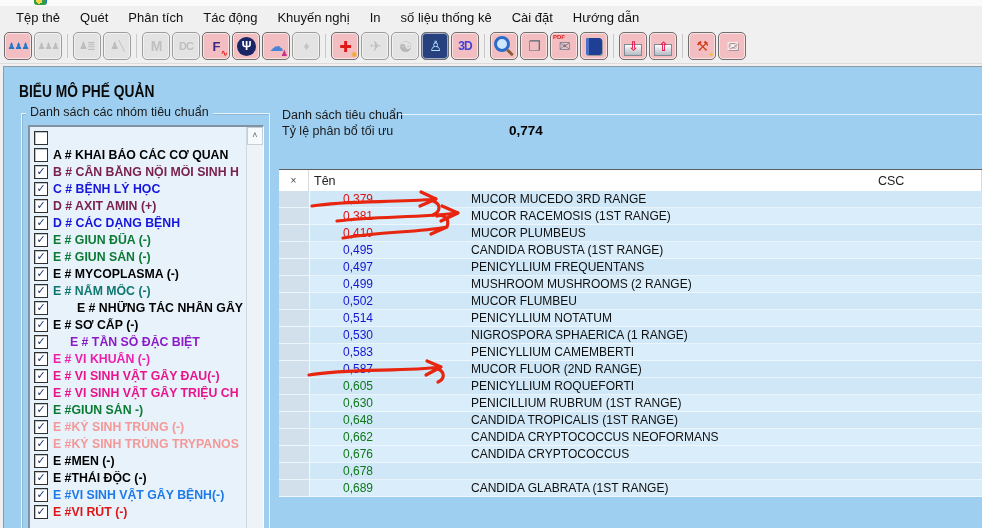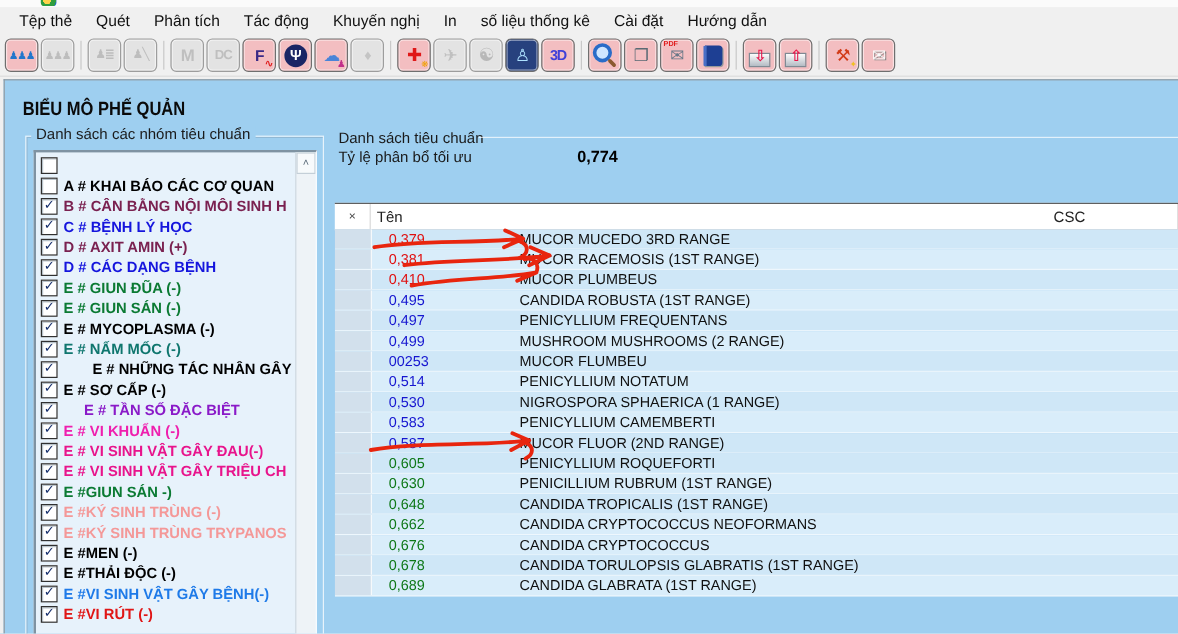--- a/index.html
+++ b/index.html
@@ -56,32 +56,32 @@
       color:#17306e;font-weight:bold;}
   .llab{font-size:12.3px;font-weight:bold;white-space:nowrap;overflow:hidden;}
   #lscroll{position:absolute;right:0;top:0;width:16px;bottom:0;background:#eef3f7;
       border-left:1px solid #cdd8e0;display:flex;flex-direction:column;justify-content:space-between;}
   .sbtn{height:16px;background:#f7fafc;border:1px solid #c4cfd8;font-size:9px;line-height:14px;
       text-align:center;color:#5a6a78;}
   
   #rlistlabel{position:absolute;left:278px;top:41px;font-size:12.5px;color:#1a1a1a;}
   #rline{position:absolute;left:395px;top:47px;right:0;height:1px;background:rgba(255,255,255,.7);}
   #ratiolabel{position:absolute;left:278px;top:57px;font-size:12.5px;color:#1a1a1a;}
-  #ratiovalue{position:absolute;left:477px;top:56px;font-size:13.5px;font-weight:bold;color:#000;}
+  #ratiovalue{position:absolute;left:505px;top:56px;font-size:13.5px;font-weight:bold;color:#000;}
   
   #thead{position:absolute;left:275px;top:102px;right:0;height:21px;background:#fff;
          border-top:1px solid #5f5f5f;border-bottom:1px solid #c3c3c3;display:flex;align-items:center;}
   .hc{font-size:12.5px;color:#222;border-right:1px solid #d9d9d9;height:100%;
       display:flex;align-items:center;box-sizing:border-box;}
   .hc.c0{width:30px;justify-content:center;font-size:10px;color:#444;}
   .hc.c1{width:118px;padding-left:14px;}
   .hc.c2{flex:1;padding-left:5px;border-right:none;}
   #tbody{position:absolute;left:275px;top:124px;right:0;bottom:0;overflow:hidden;}
   .trow{display:flex;height:17px;background:#cfe7f7;border-bottom:1px solid rgba(255,255,255,.55);
-        box-sizing:border-box;align-items:center;}
+        box-sizing:border-box;align-items:center;gap:19px;}
   .trow.alt{background:#d9edfa;}
   .c-x{width:30px;align-self:stretch;background:#d2e0ec;border-right:1px solid rgba(255,255,255,.8);flex:none;}
   .c-csc{width:118px;padding-left:14px;font-size:12px;flex:none;box-sizing:border-box;}
   .c-name{flex:1;padding-left:5px;font-size:12px;color:#101010;white-space:nowrap;overflow:hidden;}
   
   #ann{position:absolute;left:0;top:0;width:982px;height:528px;pointer-events:none;z-index:9;}
   #ann path{stroke:#e8250e;stroke-width:3.2;fill:none;stroke-linecap:round;stroke-linejoin:round;}
 </style>
 </head>
 <body>
@@ -331,21 +331,21 @@
         <div class="c-csc" style="color: rgb(22, 22, 208);">0,497</div>
         <div class="c-name">PENICYLLIUM FREQUENTANS</div>
       </div>
       <div class="trow dz alt">
         <div class="c-x"></div>
         <div class="c-csc" style="color: rgb(22, 22, 208);">0,499</div>
         <div class="c-name">MUSHROOM MUSHROOMS (2 RANGE)</div>
       </div>
       <div class="trow dz">
         <div class="c-x"></div>
-        <div class="c-csc" style="color: rgb(22, 22, 208);">00253</div>
+        <div class="c-csc" style="color: rgb(22, 22, 208);">0,502</div>
         <div class="c-name">MUCOR FLUMBEU</div>
       </div>
       <div class="trow dz alt">
         <div class="c-x"></div>
         <div class="c-csc" style="color: rgb(22, 22, 208);">0,514</div>
         <div class="c-name">PENICYLLIUM  NOTATUM</div>
       </div>
       <div class="trow dz">
         <div class="c-x"></div>
         <div class="c-csc" style="color: rgb(22, 22, 208);">0,530</div>
@@ -382,21 +382,20 @@
         <div class="c-name">CANDIDA CRYPTOCOCCUS  NEOFORMANS</div>
       </div>
       <div class="trow dz alt">
         <div class="c-x"></div>
         <div class="c-csc" style="color: rgb(14, 120, 24);">0,676</div>
         <div class="c-name">CANDIDA CRYPTOCOCCUS</div>
       </div>
       <div class="trow dz">
         <div class="c-x"></div>
         <div class="c-csc" style="color: rgb(14, 120, 24);">0,678</div>
-        <div class="c-name">CANDIDA TORULOPSIS GLABRATIS (1ST RANGE)</div>
       </div>
       <div class="trow dz alt">
         <div class="c-x"></div>
         <div class="c-csc" style="color: rgb(14, 120, 24);">0,689</div>
         <div class="c-name">CANDIDA GLABRATA (1ST RANGE)</div>
       </div>
     </div>
 </div>
 
 <svg id="ann" xmlns="http://www.w3.org/2000/svg">

